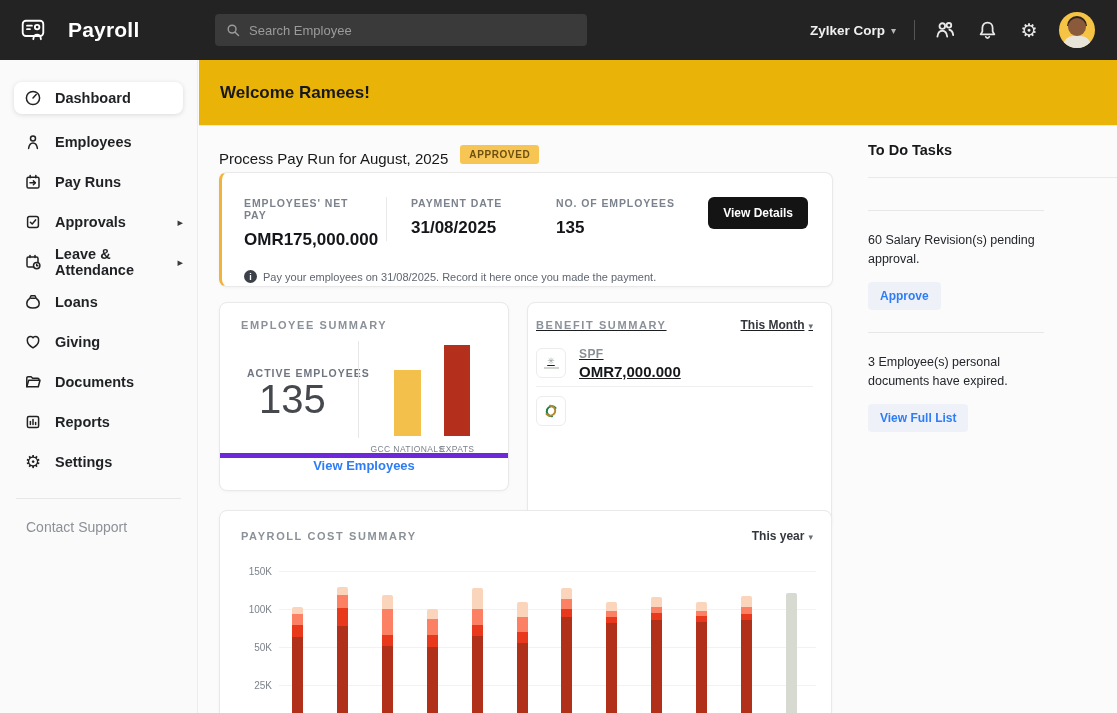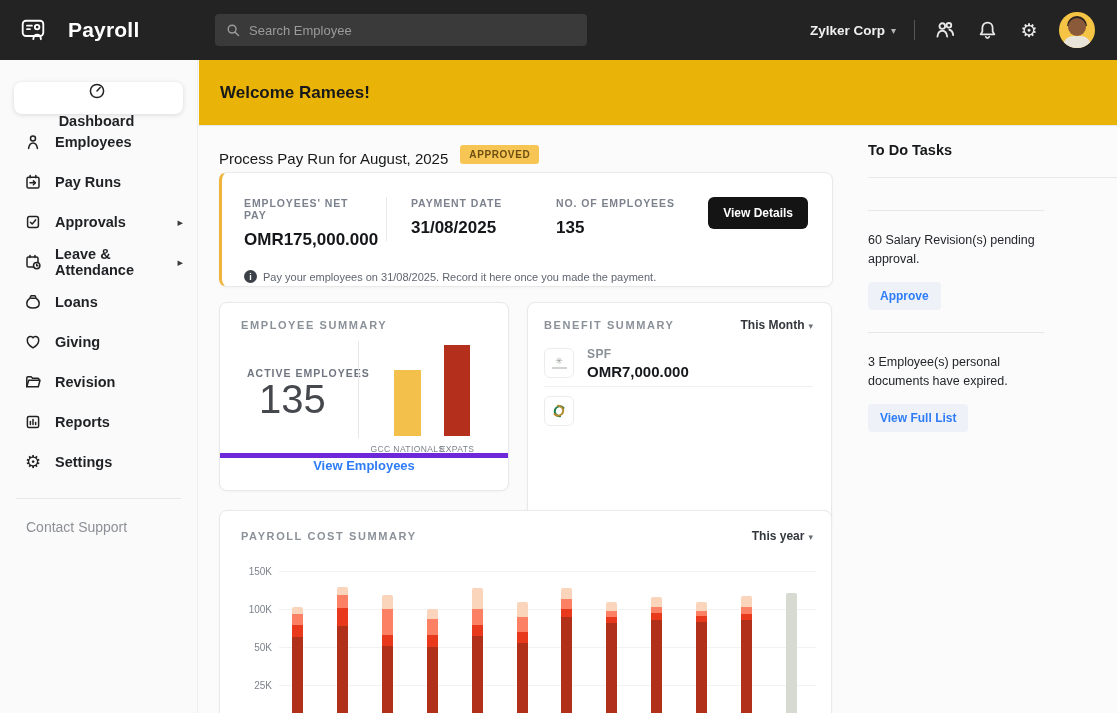--- a/index.html
+++ b/index.html
@@ -20,21 +20,21 @@
   .tb-icon { width:24px; height:24px; display:flex; align-items:center; justify-content:center; cursor:pointer; }
   .gear-glyph { color:#e8e8e8; font-size:19px; line-height:1; }
   .avatar { width:36px; height:36px; border-radius:50%; background:#f6c445; overflow:hidden; position:relative; cursor:pointer; }
   .avatar .head { position:absolute; left:9px; top:6px; width:18px; height:18px; border-radius:50%; background:#8a5a3b; }
   .avatar .hair { position:absolute; left:8px; top:4px; width:20px; height:10px; border-radius:10px 10px 0 0; background:#2e2320; }
   .avatar .body { position:absolute; left:4px; top:24px; width:28px; height:14px; border-radius:10px 10px 0 0; background:#e9e4da; }
 
   
   .sidebar { position:absolute; left:0; top:60px; width:198px; bottom:0; background:#fafafa; border-right:1px solid #ededed; padding-top:22px; }
   .side-item { display:flex; align-items:center; gap:13px; height:40px; padding:0 14px 0 24px; font-size:14.5px; font-weight:600; color:#1f2124; cursor:pointer; }
-  .side-item.active { background:#fff; margin:0 14px; padding-left:10px; border-radius:8px; box-shadow:0 1px 5px rgba(0,0,0,.13); height:32px; margin-bottom:8px;flex-direction:column; }
+  .side-item.active { background:#fff; margin:0 14px; padding-left:10px; border-radius:8px; box-shadow:0 1px 5px rgba(0,0,0,.13); height:32px; margin-bottom:8px; }
   .side-item .chev { margin-left:auto; color:#3a3a3a; font-size:11px; }
   .side-icn { width:18px; height:18px; flex:0 0 18px; display:flex; align-items:center; justify-content:center; }
   .side-divider { height:1px; background:#e7e7e7; margin:16px 16px 0 16px; }
   .contact-support { padding:20px 0 0 26px; color:#8d9097; font-size:14px; font-weight:500; cursor:pointer; }
   .gear-glyph-dark { color:#222; font-size:18px; line-height:1; }
 
   
   .welcome-strip { position:absolute; left:199px; top:60px; right:0; height:66px; background:#eab308; border-bottom:1px solid #e9e9e9; display:flex; align-items:center; padding-left:21px; }
   .welcome { font-size:17px; font-weight:700; color:#17181a; }
 
@@ -65,21 +65,21 @@
   .emp-card .card-title { position:absolute; left:21px; top:16px; }
   .active-label { position:absolute; left:27px; top:64px; font-size:10.5px; letter-spacing:1px; font-weight:700; color:#6f7580; }
   .active-count { position:absolute; left:39px; top:74px; font-size:40px; font-weight:500; color:#45484d; }
   .emp-vdiv { position:absolute; left:138px; top:38px; width:1px; height:97px; background:#e7e7e7; }
   .mini-bar { position:absolute; }
   .mini-label { position:absolute; font-size:8.5px; color:#7c828c; letter-spacing:.4px; text-align:center; }
   .emp-footer { position:absolute; left:0; right:0; top:150px; border-top:5px solid #6d28d9; height:39px; display:flex; align-items:flex-start; justify-content:center; }
   .blue-link { color:#2e7cf6; font-size:13px; font-weight:600; cursor:pointer; }
 
   
-  .ben-card { left:527px; top:302px; width:305px; height:228px; padding:15px 18px 0 16px; }
+  .ben-card { left:527px; top:302px; width:305px; height:228px; padding:15px 18px 0 8px;text-decoration:underline; }
   .ben-head { display:flex; align-items:center; justify-content:space-between; }
   .ben-row { display:flex; align-items:center; gap:13px; height:47px; border-bottom:1px solid #efefef; }
   .ben-row:last-child { border-bottom:none; }
   .tile { width:30px; height:30px; border:1px solid #ececec; border-radius:6px; background:#fff; display:flex; flex-direction:column; align-items:center; justify-content:center; gap:1px; flex:0 0 30px; }
   .ben-name { font-size:12px; color:#8a9097; letter-spacing:.4px; font-weight:600; }
   .ben-value { font-size:15px; font-weight:700; color:#15171a; margin-top:2px; }
   .spf-star { color:#9aa29b; font-size:9px; line-height:1; }
   .spf-line { width:15px; height:2px; background:#cfd4cf; }
   .gp-line { height:2.5px; background:#c0271d; border-radius:1px; }
   .gp-green { height:1.5px; background:#1e7a46; border-radius:1px; }
@@ -229,21 +229,21 @@
     </span>
     <span>Giving</span>
   </div>
   <div class="side-item">
     <span class="side-icn">
       <svg width="18" height="18" viewBox="0 0 18 18" fill="none" stroke="#222" stroke-width="1.5" stroke-linecap="round" stroke-linejoin="round">
           <path d="M2.8 13.8V5a1.2 1.2 0 0 1 1.2-1.2h3.1L8.6 5.3h5.2A1.2 1.2 0 0 1 15 6.5v.8"></path>
           <path d="M2.8 13.8h11.5L16 7.3H4.7z"></path>
         </svg>
     </span>
-    <span>Revision</span>
+    <span>Documents</span>
   </div>
   <div class="side-item">
     <span class="side-icn">
       <svg width="18" height="18" viewBox="0 0 18 18" fill="none" stroke="#222" stroke-width="1.5" stroke-linecap="round" stroke-linejoin="round">
           <rect x="3.4" y="3.4" width="11.2" height="11.2" rx="1.6"></rect>
           <line x1="6.4" y1="11.6" x2="6.4" y2="8.6"></line>
           <line x1="9" y1="11.6" x2="9" y2="6.4"></line>
           <line x1="11.6" y1="11.6" x2="11.6" y2="9.6"></line>
         </svg>
     </span>

